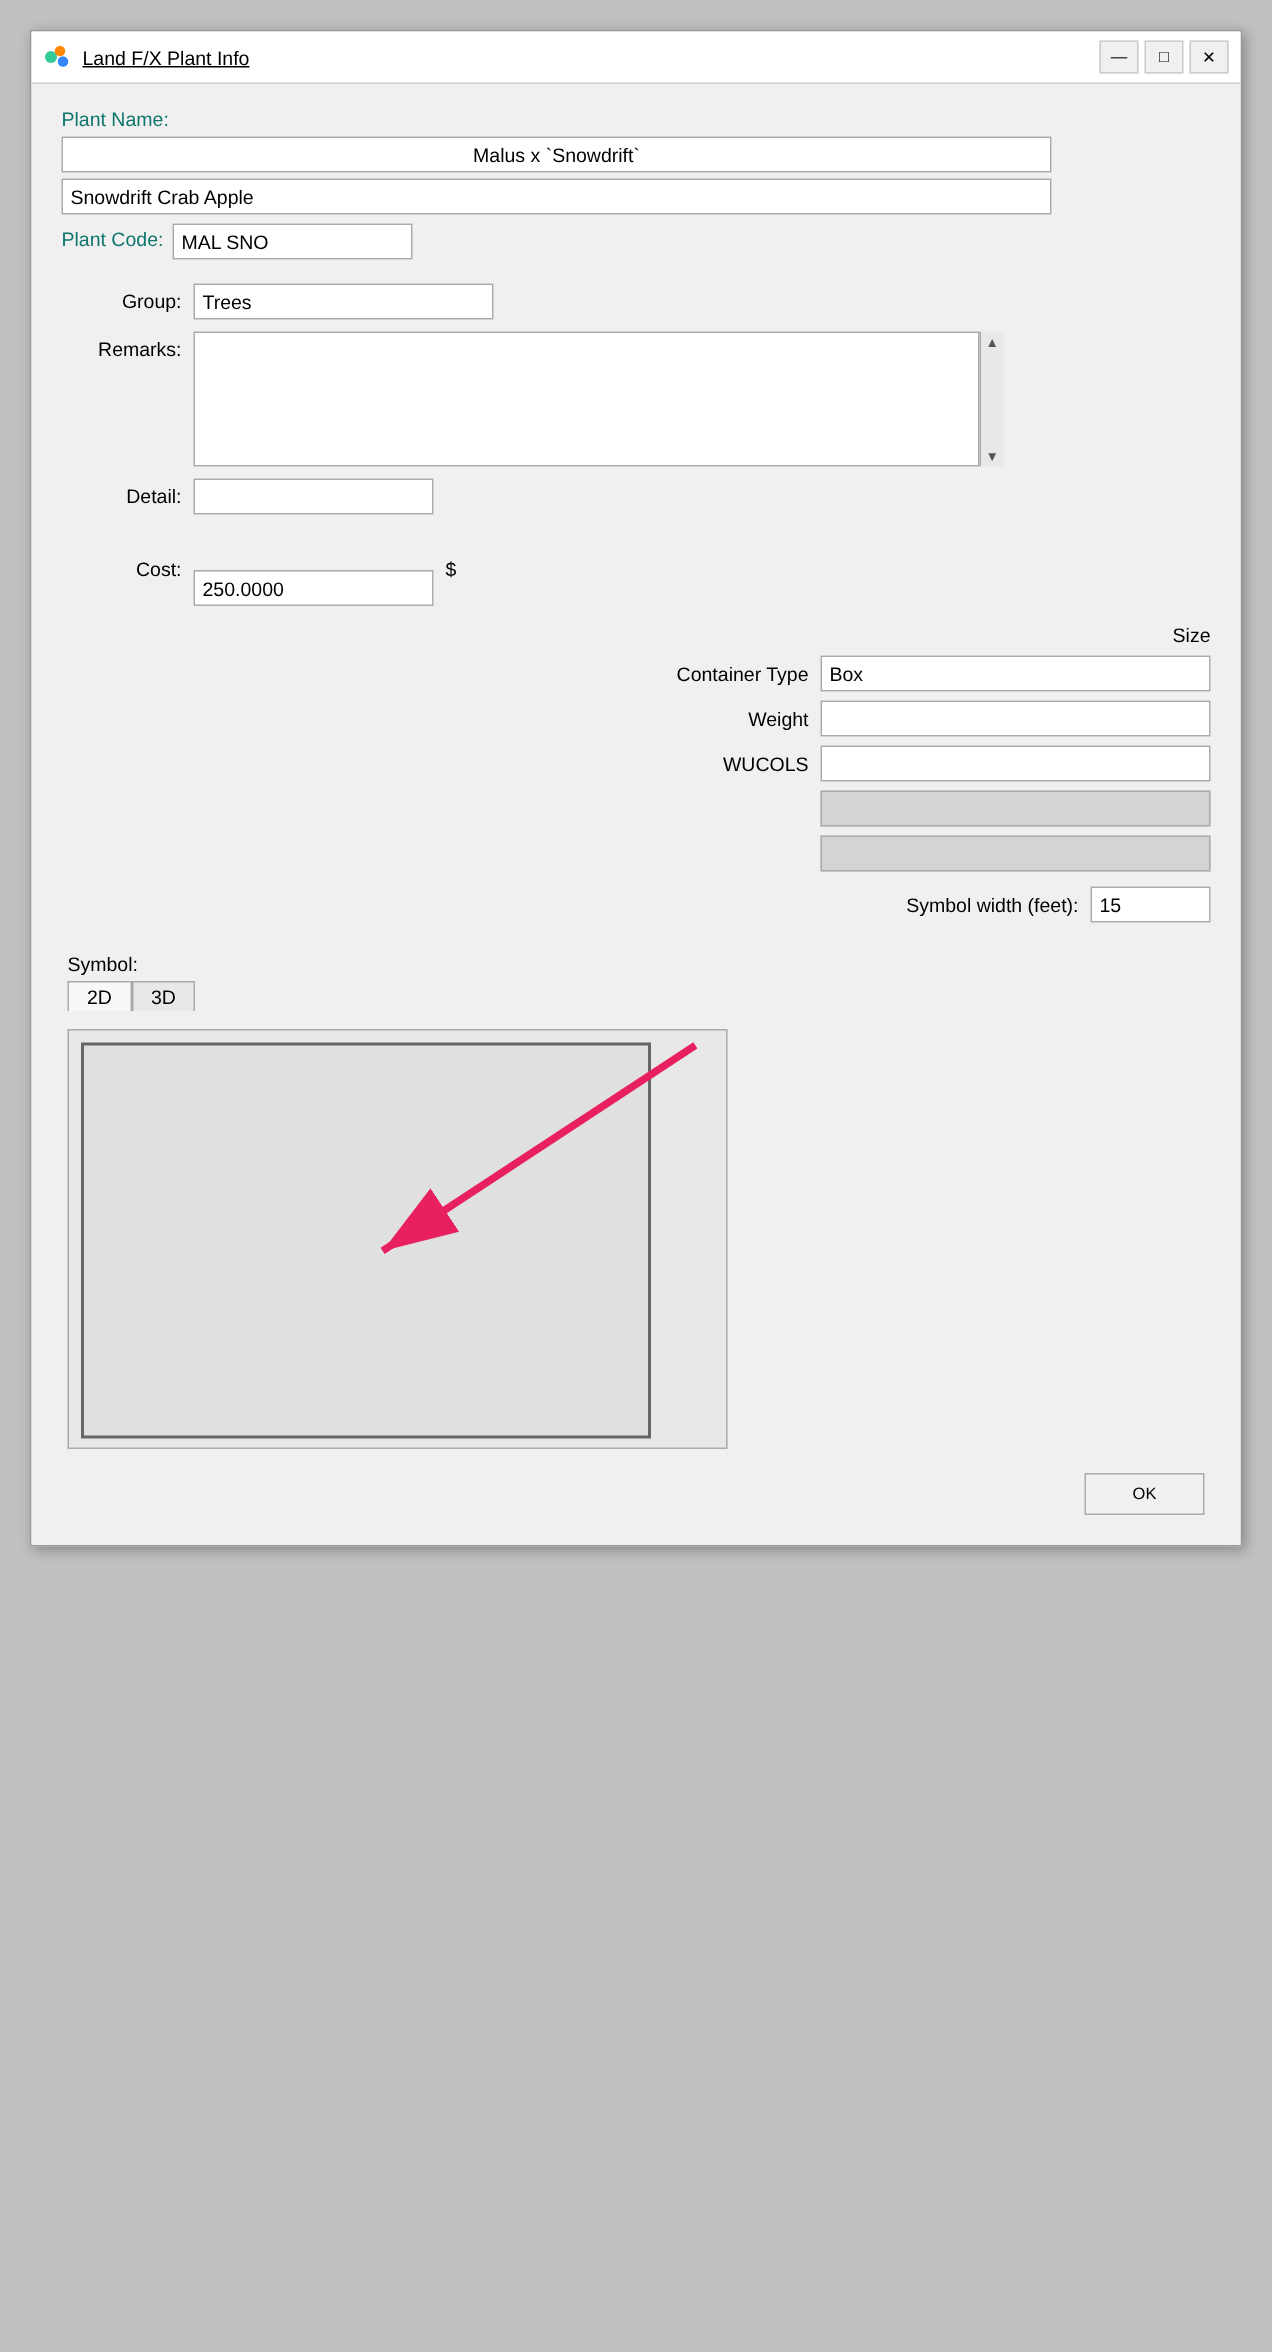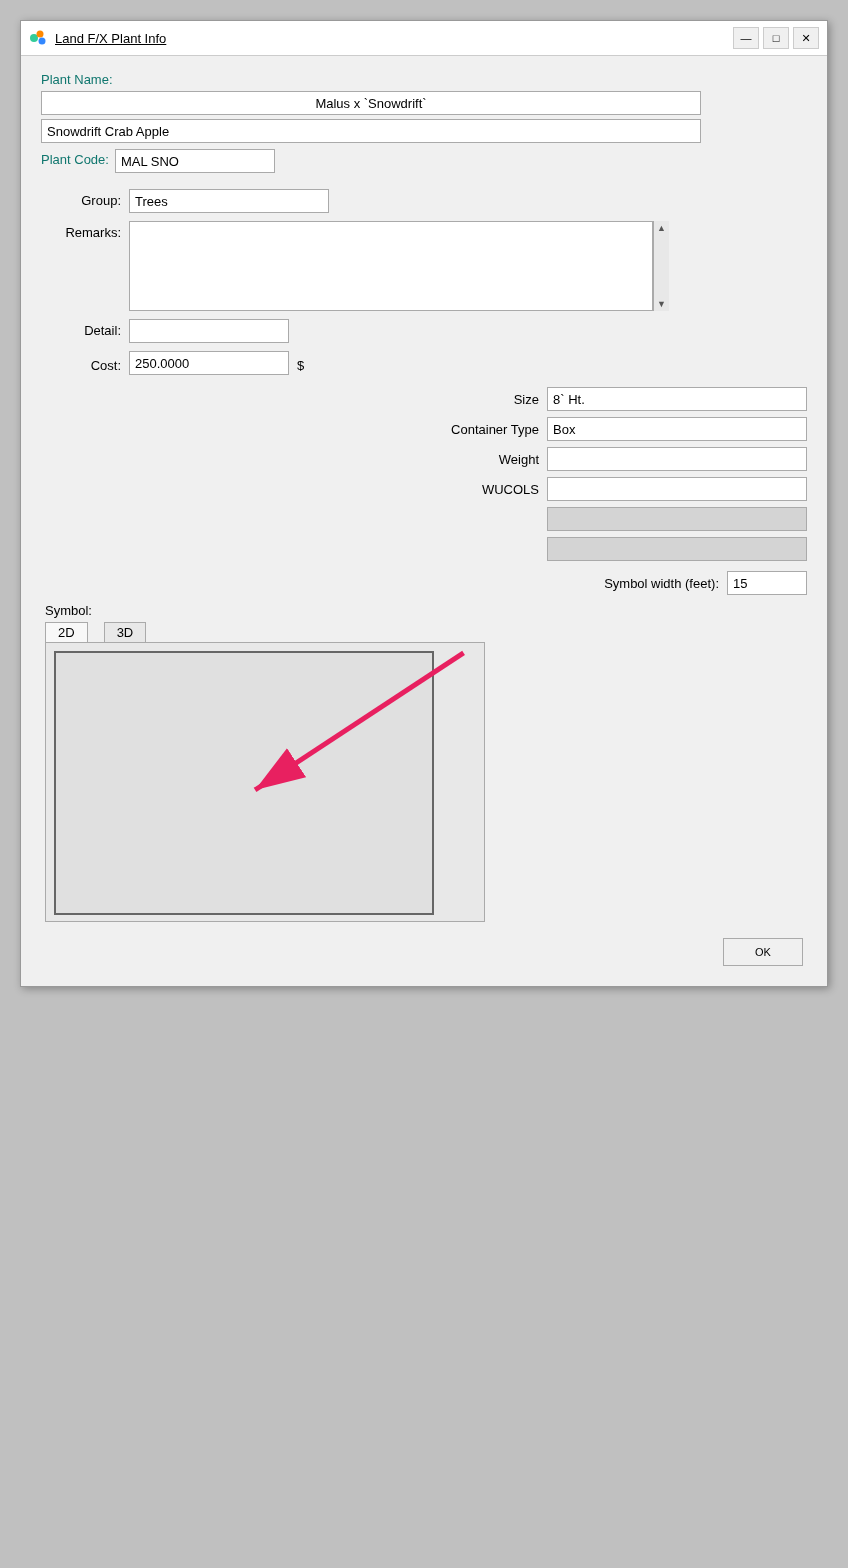--- a/index.html
+++ b/index.html
@@ -167,20 +167,21 @@
       cursor: pointer;
       user-select: none;
     }
 
     .detail-input {
       width: 160px;
     }
 
     .cost-input {
       width: 160px;
+      margin-top: 29px;
     }
 
     .dollar-sign {
       padding-top: 4px;
     }
 
     .right-form-row {
       display: flex;
       align-items: center;
       justify-content: flex-end;
@@ -203,41 +204,41 @@
       height: 24px;
       width: 260px;
     }
 
     .symbol-width-row {
       display: flex;
       align-items: center;
       justify-content: flex-end;
       gap: 8px;
       margin-top: 10px;
-      margin-bottom: 8px;
+      margin-bottom: 20px;
     }
 
     .symbol-width-input {
       width: 80px;
     }
 
     .symbol-section {
       margin-top: 4px;
     }
 
     .symbol-label {
       font-size: 13px;
       margin-bottom: 4px;
       margin-left: 4px;
     }
 
     .symbol-tabs {
       display: flex;
-      gap: 16px;
-      margin-bottom: 0;
+      gap: 0;
+      margin-bottom: 12px;
       margin-left: 4px;
     }
 
     .symbol-tab {
       background: #e8e8e8;
       border: 1px solid #aaa;
       border-bottom: none;
       padding: 2px 12px;
       cursor: pointer;
       font-size: 13px;
@@ -356,21 +357,20 @@
     <div class="form-row" style="margin-bottom:12px; align-items:center;">
       <span class="label-col">Cost:</span>
       <input type="text" class="text-input cost-input" value="250.0000" style="">
       <span class="dollar-sign">$</span>
     </div>
 
     <div>
 
       <div class="right-form-row">
         <span class="right-label">Size</span>
-        <input type="text" class="text-input right-input" value="8` Ht." style="">
       </div>
 
       <div class="right-form-row">
         <span class="right-label">Container Type</span>
         <input type="text" class="text-input right-input" value="Box" style="">
       </div>
 
       <div class="right-form-row">
         <span class="right-label">Weight</span>
         <input type="text" class="text-input right-input" value="" style="">

